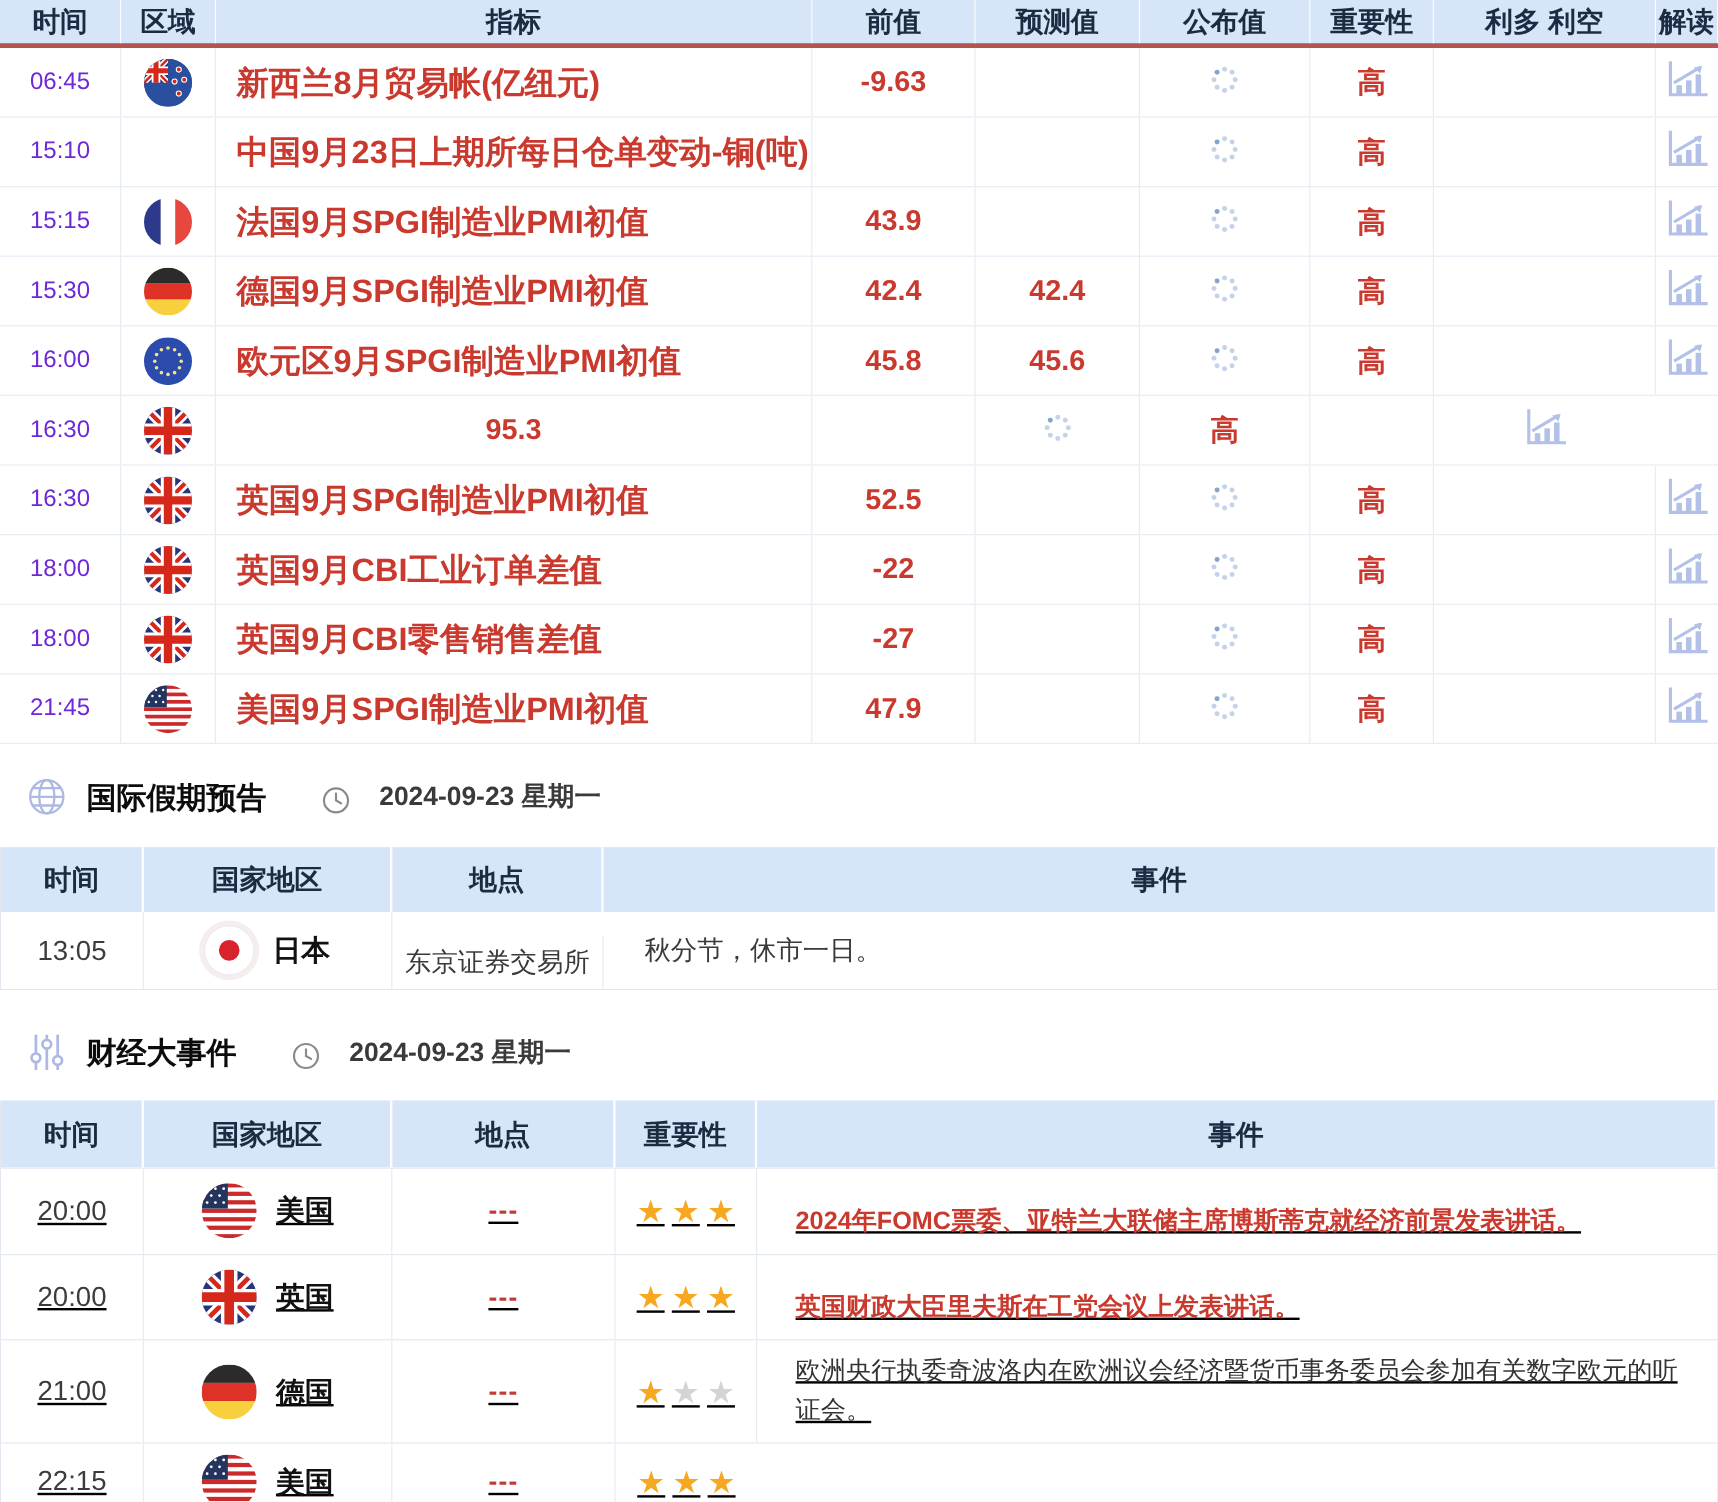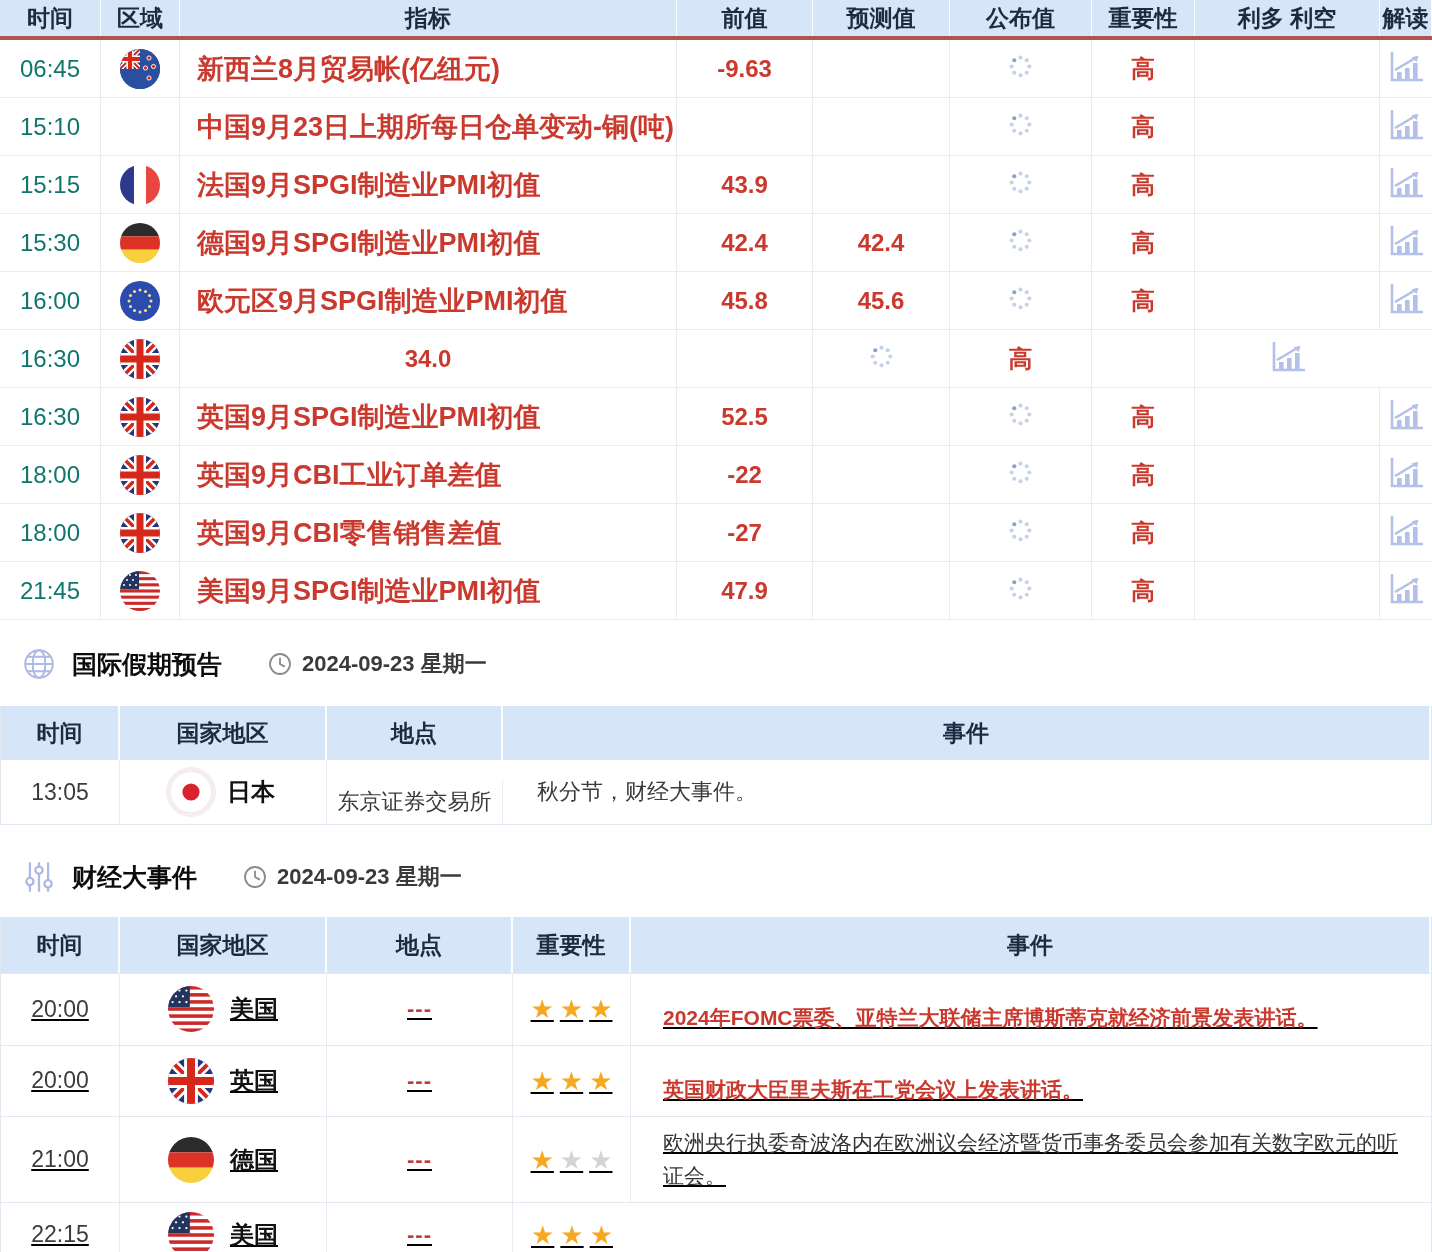--- a/index.html
+++ b/index.html
@@ -19,34 +19,34 @@
     white-space:nowrap; overflow:hidden;
   }
   .eco-header .hc.ind { justify-content:center; }
   .red-divider { width:1432px; height:4px; background:#b2544f; }
   .eco-row { height:58px; border-bottom:1px solid #e8ecf3; }
   .eco-row .c {
     display:flex; align-items:center; justify-content:center;
     border-right:1px solid #e8ecf3; overflow:hidden; white-space:nowrap;
   }
   .eco-row .c:last-child { border-right:none; }
-  .c.time { font-size:24px; color:#0f766e; }
+  .c.time { font-size:20px; color:#6d28d9; }
   .c.ind { justify-content:flex-start; padding-left:17px; }
   .ind-link { font-size:27px; font-weight:700; color:#ca392e; text-decoration:none; cursor:pointer; }
   .c.val { font-size:24px; font-weight:700; color:#ca392e; }
   .c.imp { font-size:24px; font-weight:700; color:#ca392e; }
   .flag { display:inline-block; border-radius:50%; overflow:hidden; line-height:0; }
   .flag svg { display:block; }
   .flag.ringed { box-shadow:0 0 0 1px #ececec, 0 0 0 5px #f6eded; }
 
   
   .section-head { display:flex; align-items:center; margin:26px 0 0 22px; height:36px; }
   .section-head .s-icon { margin-right:16px; line-height:0; }
   .section-title { font-size:25px; font-weight:700; color:#0c0c0c; }
-  .date-wrap { display:flex; align-items:center; margin-left:46px; }
+  .date-wrap { display:flex; align-items:flex-end; margin-left:46px;gap:14px; }
   .date-wrap .clock { margin-right:10px; line-height:0; }
   .date-text { font-size:22px; font-weight:700; color:#3a3a3a; }
 
   
   .hol-table { margin-top:24px; border:1px solid #e3e7ef; border-top:none; }
   .hol-header, .hol-row { display:grid; grid-template-columns:119px 207px 176px 1fr; width:1430px; }
   .hol-header { background:#d6e5f7; height:54px; }
   .hol-header .hc, .ev-header .hc {
     display:flex; align-items:center; justify-content:center;
     font-size:23px; font-weight:700; color:#1c2b42; border-right:2px solid rgba(255,255,255,.9);
@@ -326,21 +326,21 @@
         <span class="flag">
           <svg viewBox="0 0 40 40" width="40" height="40">
             <rect width="40" height="40" fill="#273579"></rect>
     <path d="M0 0 L40 40 M40 0 L0 40" stroke="#fff" stroke-width="8"></path>
     <path d="M0 0 L40 40 M40 0 L0 40" stroke="#d5281b" stroke-width="3.4"></path>
     <path d="M20 0 V40 M0 20 H40" stroke="#fff" stroke-width="12"></path>
     <path d="M20 0 V40 M0 20 H40" stroke="#d5281b" stroke-width="7"></path>
           </svg>
         </span>
       </div>
-      <div class="c val">34.0</div>
+      <div class="c val">95.3</div>
       <div class="c val"></div>
       <div class="c">
         <span><svg viewBox="0 0 26 26" width="27" height="27">
             <circle cx="21.5" cy="13" r="2" fill="#c5d3e9"></circle>
             <circle cx="19.010407640085653" cy="19.010407640085653" r="2" fill="#c5d3e9"></circle>
             <circle cx="13" cy="21.5" r="2" fill="#c5d3e9"></circle>
             <circle cx="6.989592359914346" cy="19.010407640085653" r="2" fill="#c5d3e9"></circle>
             <circle cx="4.5" cy="13.000000000000002" r="2" fill="#c5d3e9"></circle>
             <circle cx="6.989592359914345" cy="6.989592359914346" r="2" fill="#86a3cb"></circle>
             <circle cx="12.999999999999998" cy="4.5" r="2" fill="#c5d3e9"></circle>
@@ -592,21 +592,21 @@
         <div class="c country">
           <span class="flag ringed">
             <svg viewBox="0 0 40 40" width="40" height="40">
               <rect width="40" height="40" fill="#fff"></rect>
               <circle cx="20" cy="20" r="8.6" fill="#d8222e"></circle>
             </svg>
           </span>
           <span class="country-name">日本</span>
         </div>
         <div class="c place">东京证券交易所</div>
-        <div class="c hevent">秋分节，财经大事件。</div>
+        <div class="c hevent">秋分节，休市一日。</div>
       </div>
     </div>
 </div>
 
 <div class="section-head" style="margin-top:34px;">
   <span class="s-icon">
     <svg viewBox="0 0 30 30" width="34" height="34">
         <g stroke="#aeb9e3" stroke-width="2" fill="#fff">
       <line x1="7" y1="2" x2="7" y2="28"></line>
           <circle cx="7" cy="19" r="3.2"></circle>

